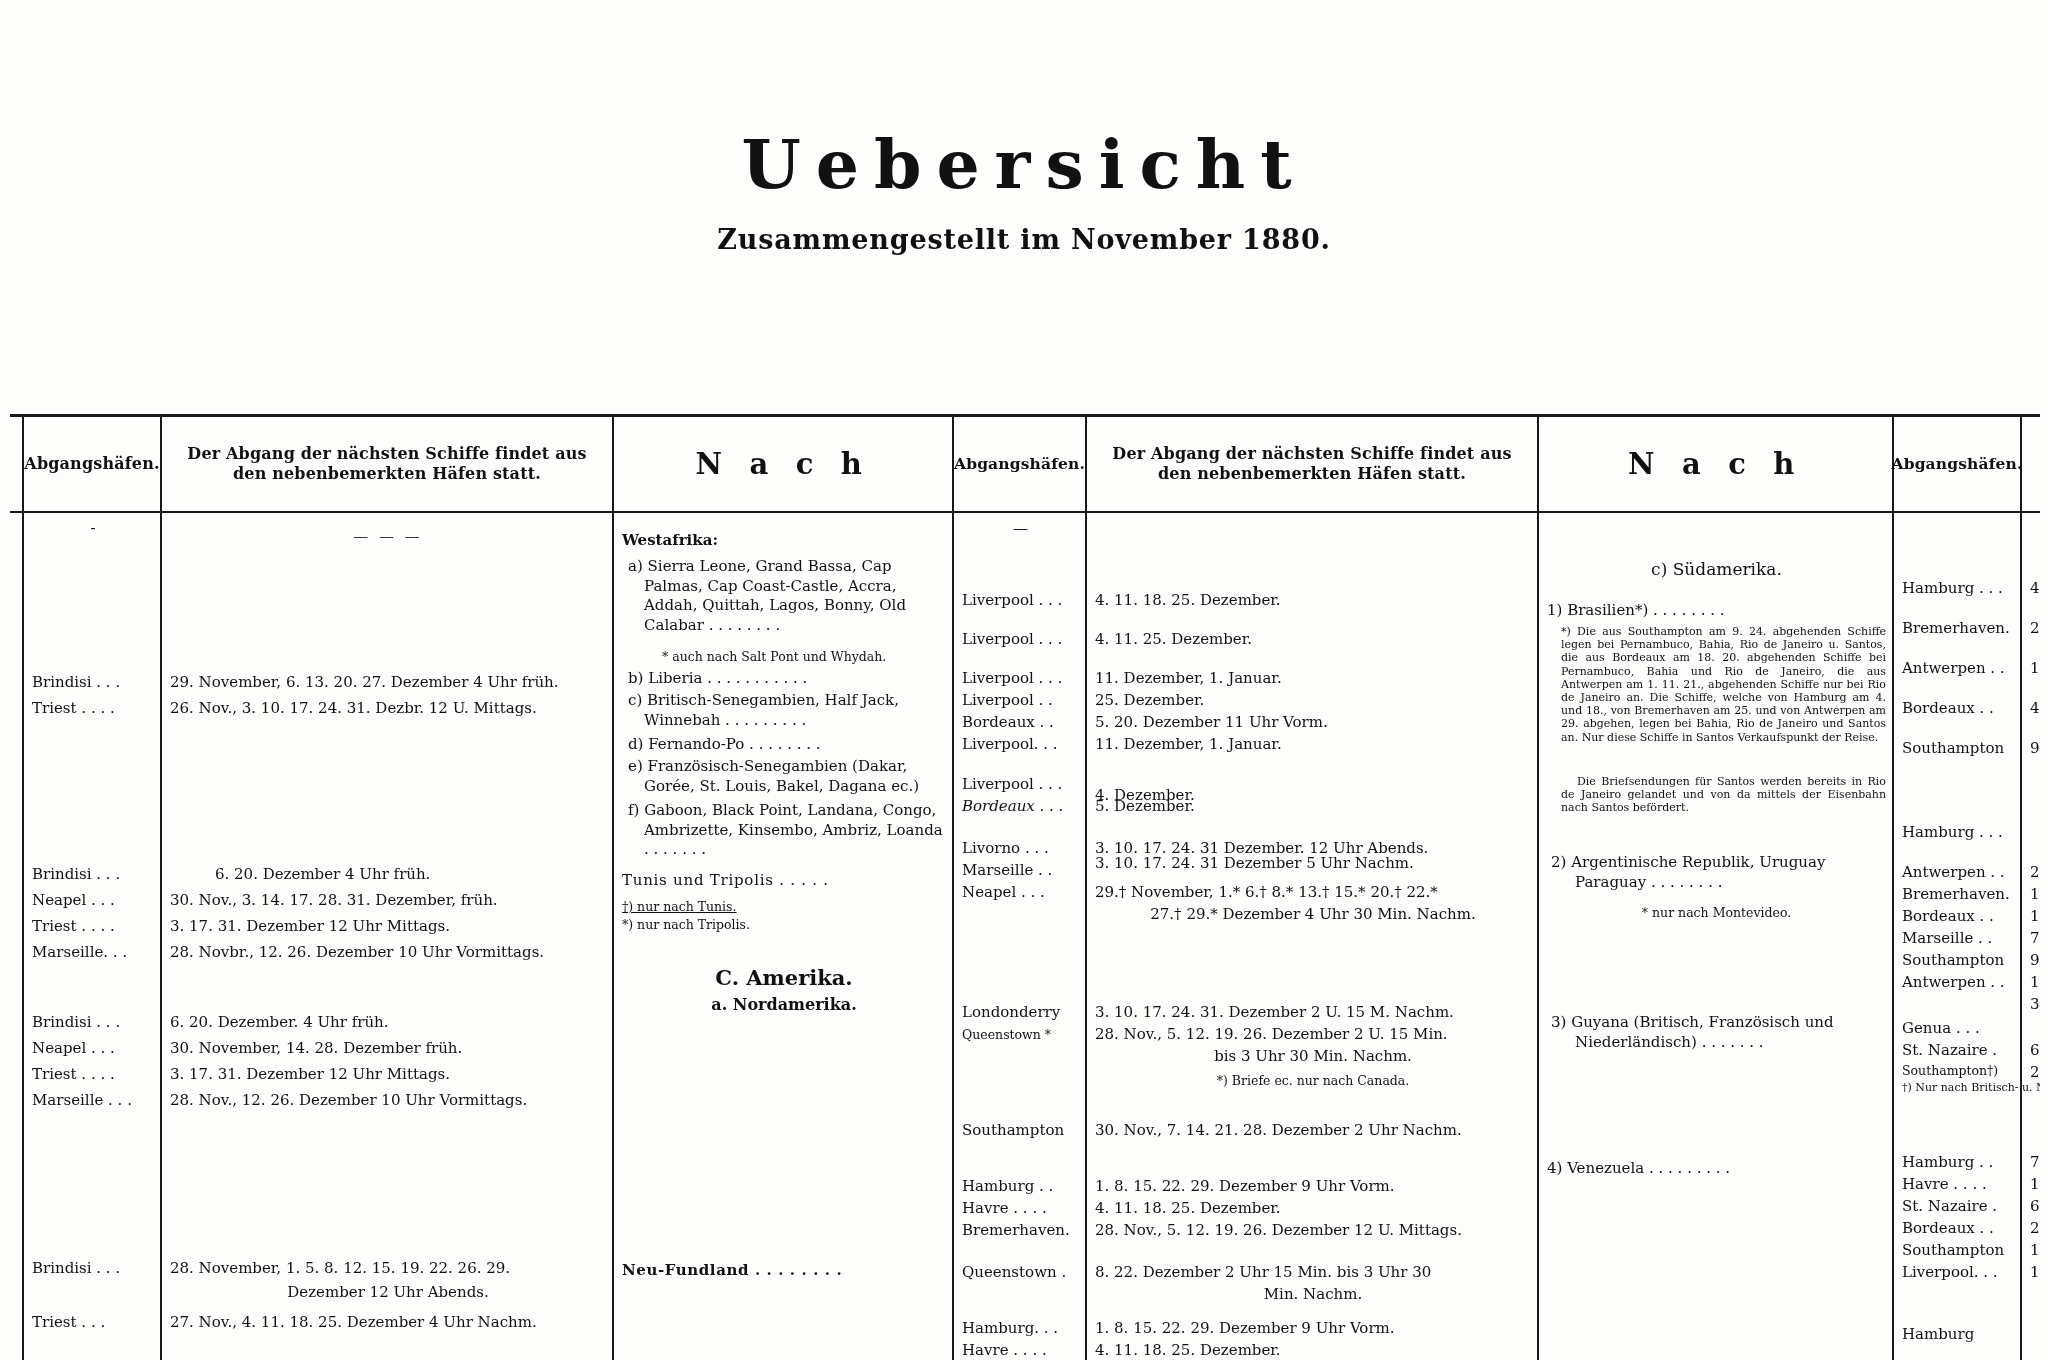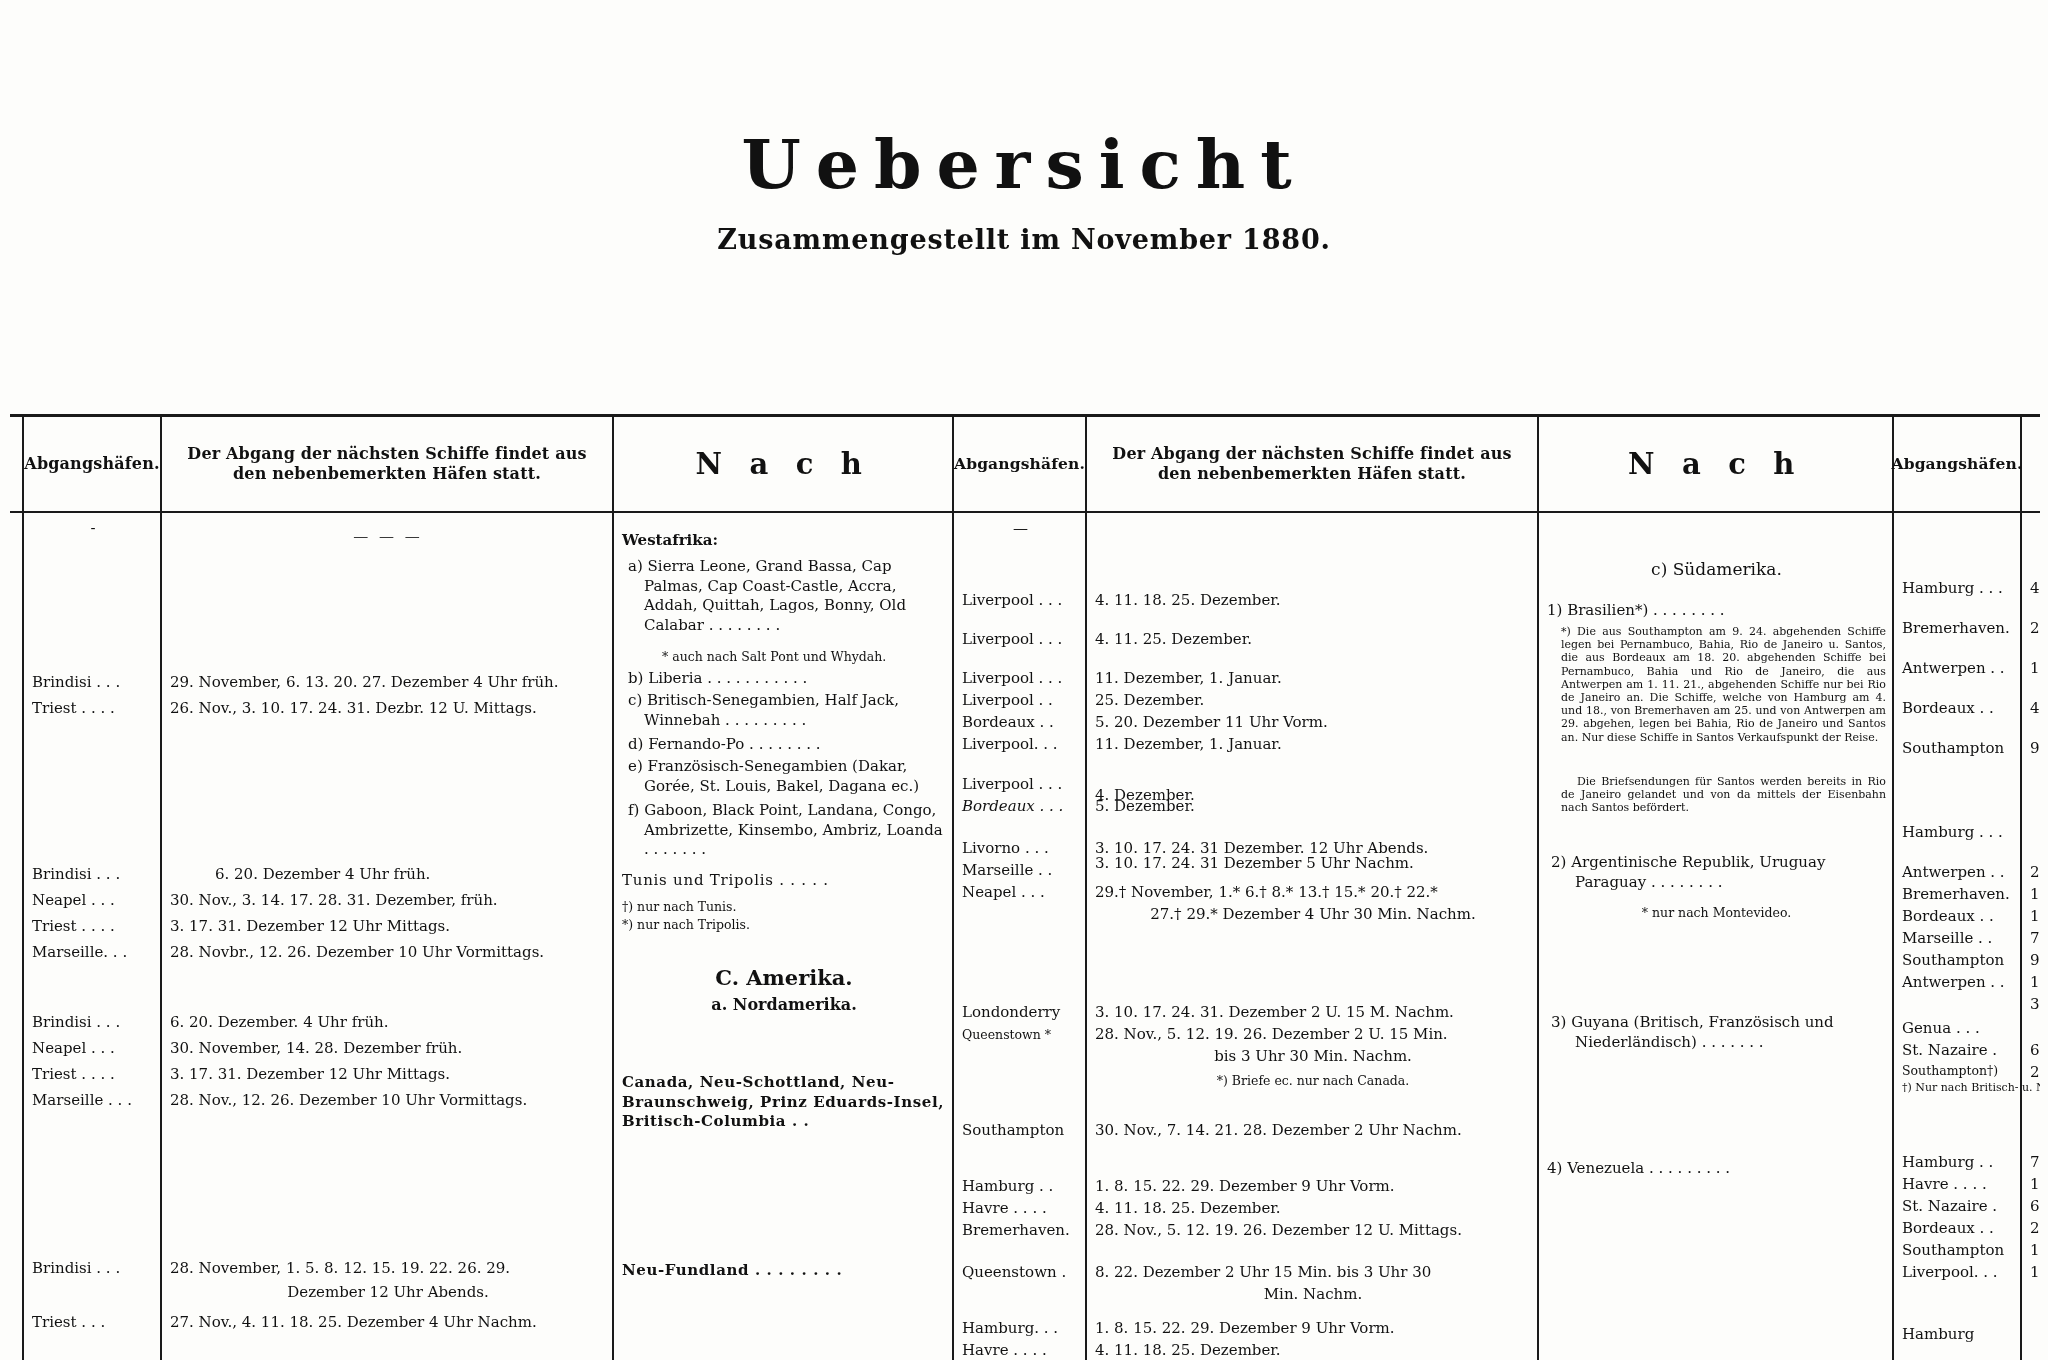--- a/index.html
+++ b/index.html
@@ -197,25 +197,24 @@
         <div class="body">
           <div class="blk b" style="top:18px;">Westafrika:</div>
           <div class="blk ind1 tight" style="top:44px;">a) Sierra Leone, Grand Bassa, Cap Palmas, Cap Coast-Castle, Accra, Addah, Quittah, Lagos, Bonny, Old Calabar . . . . . . . .</div>
           <div class="blk tiny ind2" style="top:136px;">* auch nach Salt Pont und Whydah.</div>
           <div class="blk ind1" style="top:156px;">b) Liberia . . . . . . . . . . .</div>
           <div class="blk ind1 tight" style="top:178px;">c) Britisch-Senegambien, Half Jack, Winnebah . . . . . . . . .</div>
           <div class="blk ind1" style="top:222px;">d) Fernando-Po . . . . . . . .</div>
           <div class="blk ind1 tight" style="top:288px;">f) Gaboon, Black Point, Landana, Congo, Ambrizette, Kinsembo, Ambriz, Loanda . . . . . . .</div>
           <div class="blk ind1 tight" style="top:244px;">e) Französisch-Senegambien (Dakar, Gorée, St. Louis, Bakel, Dagana ec.)</div>
           <div class="blk" style="top:358px;letter-spacing:0.05em;">Tunis und Tripolis . . . . .</div>
-          <div class="blk tiny" style="top:386px;">†) nur nach Tunis.</div>
+          <div class="blk tiny" style="top:386px;text-decoration:underline;">†) nur nach Tunis.</div>
           <div class="blk tiny" style="top:404px;">*) nur nach Tripolis.</div>
           <div class="blk ctr b" style="top:452px;font-size:21px;">C. Amerika.</div>
           <div class="blk ctr b" style="top:482px;font-size:16px;">a. Nordamerika.</div>
-          <div class="blk b tight" style="top:560px;letter-spacing:0.04em;">Canada, Neu-Schottland, Neu-Braunschweig, Prinz Eduards-Insel, Britisch-Columbia . .</div>
           <div class="blk b" style="top:748px;letter-spacing:0.04em;">Neu-Fundland . . . . . . . .</div>
         </div>
       </div>
 
       <div class="col c-ports2 rule-r">
         <div class="hdr small">Abgangshäfen.</div>
         <div class="body portlist">
           <div class="blk ctr" style="top:6px;">—</div>
           <div class="blk" style="top:78px;">Liverpool . . .</div>
           <div class="blk" style="top:117px;">Liverpool . . .</div>

